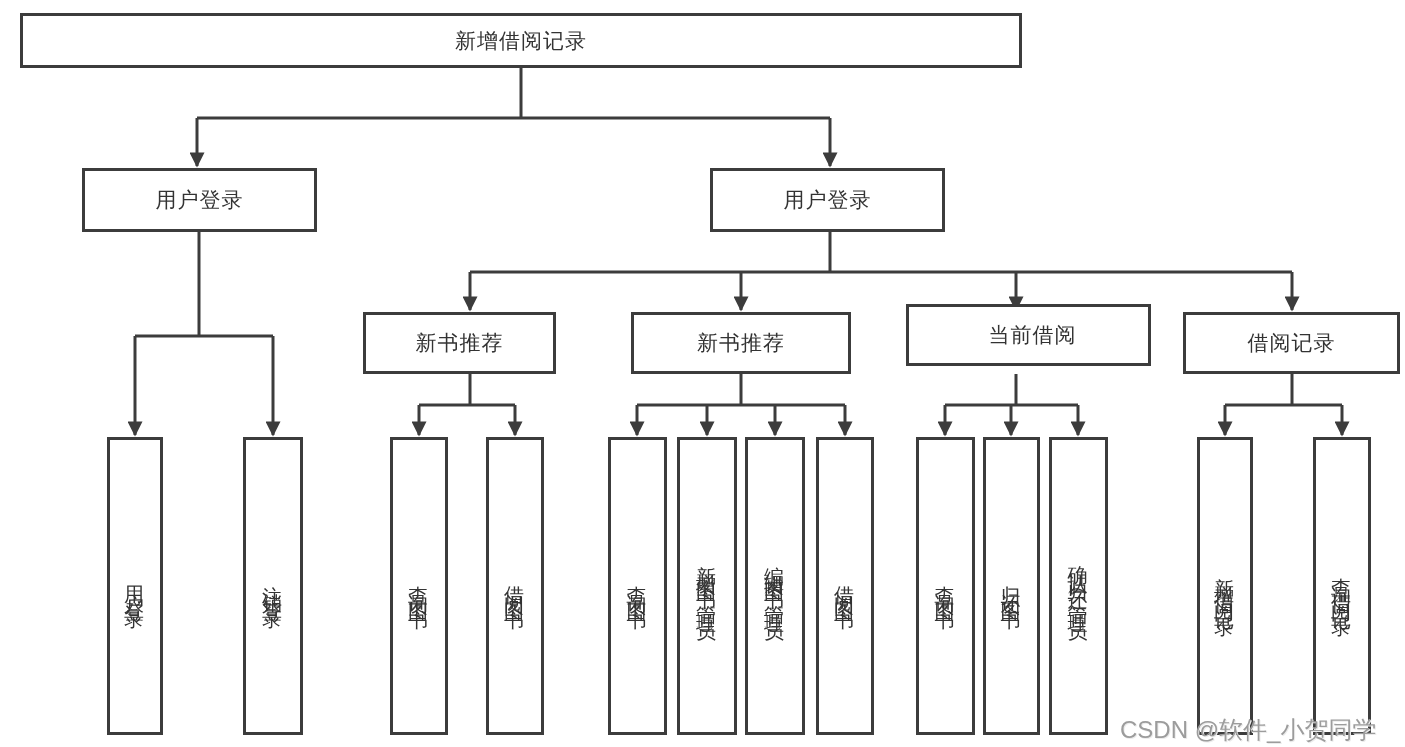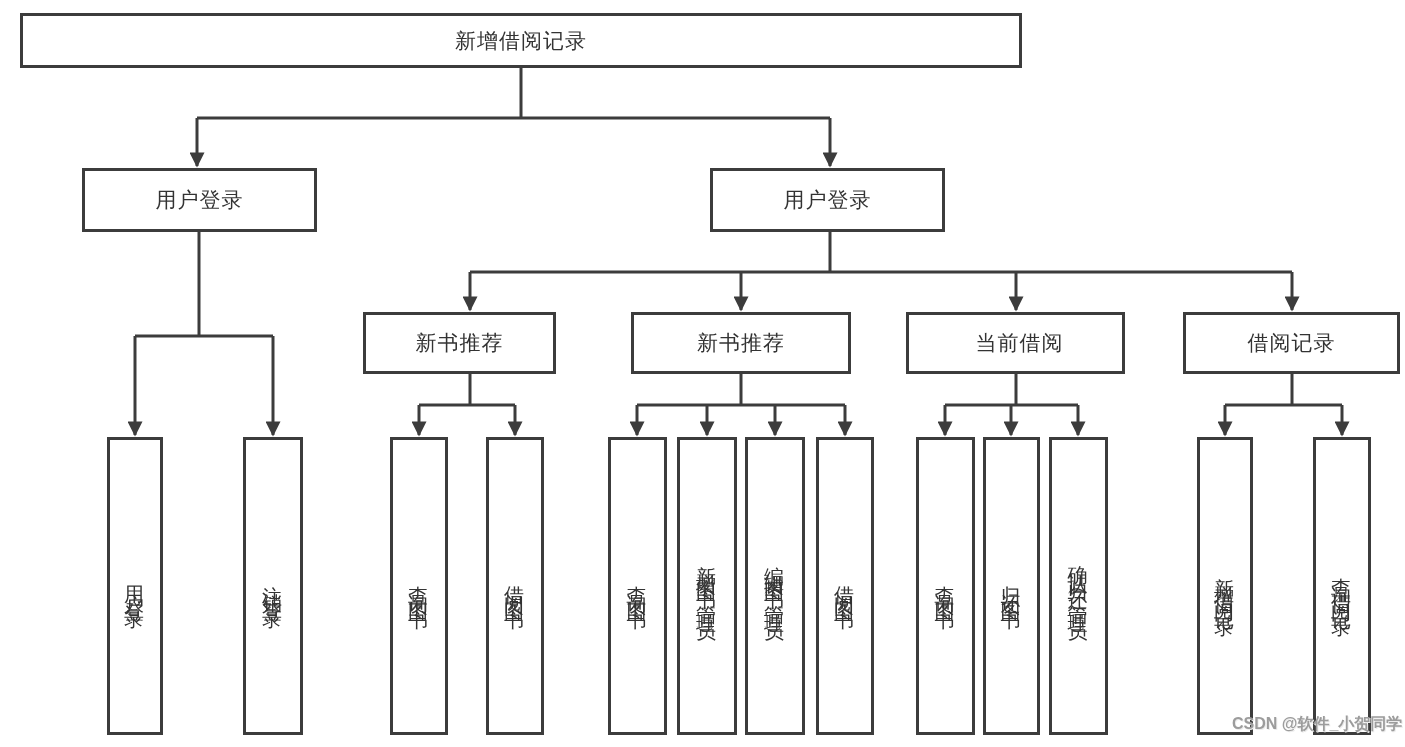--- a/index.html
+++ b/index.html
@@ -30,28 +30,27 @@
   .vtext{
     writing-mode:vertical-rl;
     text-orientation:mixed;
     font-size:20px;
     letter-spacing:8px;
     color:var(--text);
     white-space:nowrap;
   }
   #watermark{
     position:absolute;
-    left:1232px;top:714px;
-    font-size:16px;
+    left:1120px;top:714px;
+    font-size:24px;
     letter-spacing:0px;
     color:var(--wm);
     text-shadow:1px 1px 0 #ececec;
     z-index:5;
     white-space:nowrap;
-    font-weight:bold;
   }
 </style>
 </head>
 <body>
 
 <div id="canvas">
 
   <svg id="connectors" viewBox="0 0 1405 747" xmlns="http://www.w3.org/2000/svg">
     <defs>
       <marker id="arrow" viewBox="0 0 10 10" refX="9" refY="5" markerWidth="6" markerHeight="5" orient="auto">
@@ -90,21 +89,21 @@
     </g>
   </svg>
 
   <div class="node hbox" style="left:20px;top:13px;width:1002px;height:55px;">新增借阅记录</div>
 
   <div class="node hbox" style="left:82px;top:168px;width:235px;height:64px;">用户登录</div>
   <div class="node hbox" style="left:710px;top:168px;width:235px;height:64px;">用户登录</div>
 
   <div class="node hbox" style="left:363px;top:312px;width:193px;height:62px;">新书推荐</div>
   <div class="node hbox" style="left:631px;top:312px;width:220px;height:62px;">新书推荐</div>
-  <div class="node hbox" style="left:906px;top:312px;width:219px;height:62px;padding-left:8px;">当前借阅</div>
+  <div class="node hbox" style="left:906px;top:304px;width:245px;height:62px;padding-left:8px;">当前借阅</div>
   <div class="node hbox" style="left:1183px;top:312px;width:217px;height:62px;">借阅记录</div>
 
   <div class="node vbox" style="left:107px;top:437px;width:56px;height:298px;">
     <span class="vtext">用户登录</span>
   </div>
   <div class="node vbox" style="left:243px;top:437px;width:60px;height:298px;">
     <span class="vtext">注销登录</span>
   </div>
 
   <div class="node vbox" style="left:390px;top:437px;width:58px;height:298px;">

